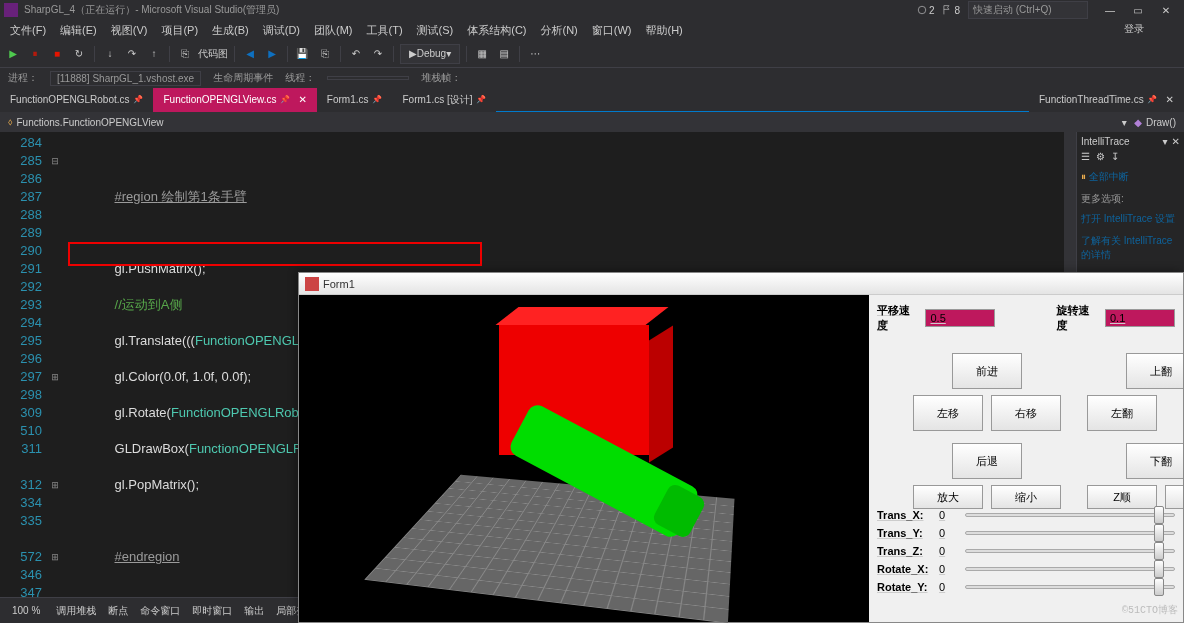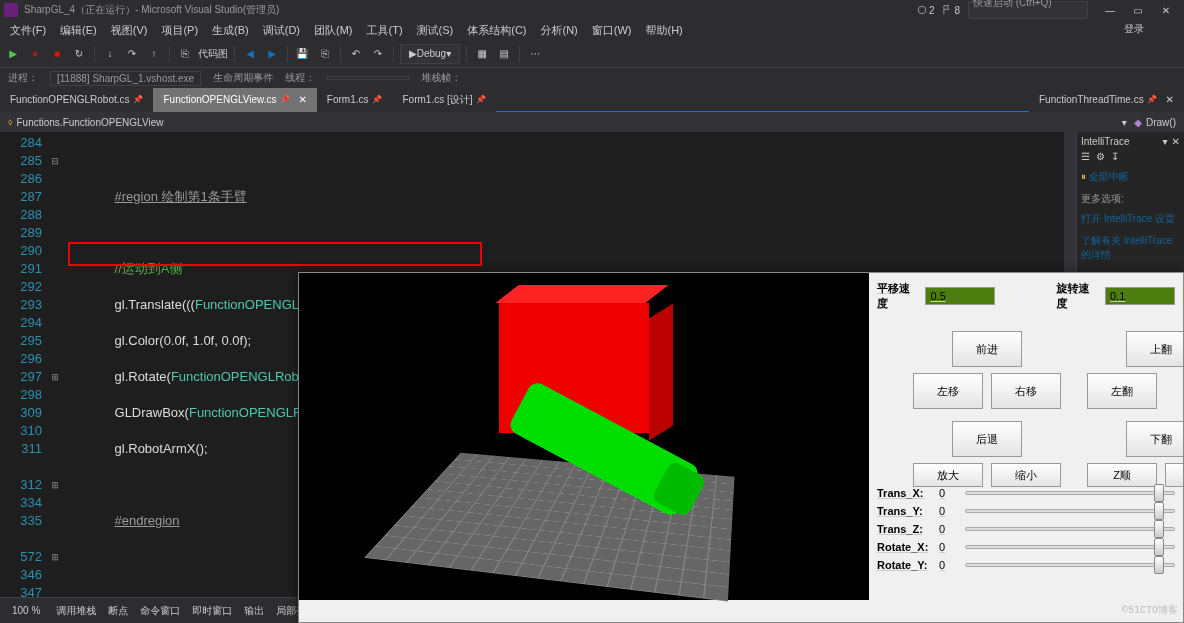--- a/index.html
+++ b/index.html
@@ -4,34 +4,34 @@
 <style>
 * { margin: 0; padding: 0; box-sizing: border-box; font-family: "Microsoft YaHei", "Segoe UI", sans-serif; }
 body { background: #2d2d30; color: #ccc; font-size: 11px; width: 1184px; height: 623px; overflow: hidden; position: relative; }
 .title-bar { height: 20px; background: #2d2d30; display: flex; align-items: center; padding: 0 4px; justify-content: space-between; }
 .title-left { display: flex; align-items: center; gap: 6px; text-align: right; }
 .vs-logo { width: 14px; height: 14px; background: #68217a; display: inline-block; }
 .title-text { font-size: 10px; color: #999; }
 .title-right { display: flex; align-items: center; gap: 8px; }
 .notif { display: flex; align-items: center; gap: 2px; font-size: 10px; color: #ccc; }
 .flag-icon { width: 10px; height: 10px; display: inline-block; }
-.quick-launch { width: 120px; height: 16px; background: #333337; border: 1px solid #3f3f46; font-size: 10px; color: #999; padding: 8px 4px; display: flex; align-items: flex-end; }
+.quick-launch { width: 120px; height: 16px; background: #333337; border: 1px solid #3f3f46; font-size: 10px; color: #999; padding: 8px 4px; display: flex; align-items: center; }
 .win-btns { display: flex; }
 .win-btn { width: 28px; height: 20px; display: flex; align-items: center; justify-content: center; color: #ccc; font-size: 10px; }
 .login-link { font-size: 10px; color: #ccc; position: absolute; right: 40px; top: 22px; }
 .menu-bar { height: 20px; display: flex; align-items: center; padding: 0 4px; gap: 2px; }
 .menu-item { padding: 2px 6px; font-size: 11px; color: #ccc; }
 .toolbar { height: 28px; background: #2d2d30; display: flex; align-items: center; padding: 0 4px; gap: 4px; border-bottom: 1px solid #3f3f46; }
 .tool-btn { width: 18px; height: 18px; display: flex; align-items: center; justify-content: center; font-size: 10px; color: #ccc; }
 .tool-sep { width: 1px; height: 16px; background: #3f3f46; margin: 0 2px; }
 .tool-debug { padding: 2px 8px; background: #333337; border: 1px solid #3f3f46; font-size: 10px; color: #ccc; height: 20px; display: flex; align-items: center; }
 .status-row { height: 20px; display: flex; align-items: center; padding: 0 8px; font-size: 10px; color: #999; gap: 12px; }
 .tabs-row { height: 24px; background: #2d2d30; display: flex; align-items: center; border-bottom: 1px solid #007acc; }
 .tab { padding: 4px 10px; font-size: 10px; color: #ccc; background: #2d2d30; display: flex; align-items: center; gap: 4px; height: 24px; }
-.tab.active { background: #737373; color: #fff; justify-content: space-between; }
+.tab.active { background: #be185d; color: #fff; justify-content: space-between; }
 .tab-pin { font-size: 8px; }
 .tab-close { font-size: 10px; margin-left: 4px; }
 .spacer { flex: 1; }
 .breadcrumb { height: 20px; background: #333337; display: flex; align-items: center; padding: 0 8px; font-size: 10px; color: #ccc; gap: 4px; }
 .bc-drop { width: 12px; text-align: center; }
 .main { display: flex; position: absolute; top: 132px; left: 0; right: 0; bottom: 26px; }
 .editor { flex: 1; display: flex; background: #1e1e1e; position: relative; overflow: hidden; }
 .gutter { width: 48px; background: #1e1e1e; color: #2b91af; text-align: right; padding-right: 6px; font-family: Consolas, monospace; font-size: 13px; line-height: 18px; padding-top: 2px; }
 .fold-gutter { width: 14px; background: #1e1e1e; padding-top: 2px; }
 .fold-mark { height: 18px; display: flex; align-items: center; justify-content: center; font-size: 9px; color: #888; }
@@ -51,21 +51,21 @@
 .scroll-mini { width: 12px; background: #333337; }
 
 .form1 { position: absolute; left: 298px; top: 272px; width: 886px; height: 351px; background: #f0f0f0; border: 1px solid #888; box-shadow: -2px -2px 8px rgba(0,0,0,0.3); }
 .form1-title { height: 22px; background: linear-gradient(#fff,#e4e4e4); display: flex; align-items: center; padding: 0 6px; font-size: 11px; color: #333; gap: 4px; border-bottom: 1px solid #ccc; }
 .form1-icon { width: 14px; height: 14px; background: #c44; display: inline-block; }
 .form1-body { display: flex; height: calc(100% - 22px); }
 .gl-canvas { width: 570px; height: 100%; background: #000; position: relative; }
 .controls { flex: 1; background: #f0f0f0; padding: 8px; overflow: hidden; position: relative; text-decoration: underline; }
 .ctrl-row { display: flex; align-items: center; gap: 6px; margin-bottom: 6px; }
 .ctrl-lbl { font-size: 11px; color: #000; width: 52px; font-weight: bold; }
-.ctrl-in { width: 70px; height: 18px; border: 1px solid #999; font-size: 11px; padding: 0 4px; background: #4d7c0f; }
+.ctrl-in { width: 70px; height: 18px; border: 1px solid #999; font-size: 11px; padding: 0 4px; background: #be185d; }
 .wbtn { width: 70px; height: 36px; background: linear-gradient(#fff,#e4e4e4); border: 1px solid #999; font-size: 11px; display: flex; align-items: center; justify-content: center; color: #000; }
 .wbtn.sm { height: 24px; }
 .slider-row { display: flex; align-items: center; gap: 6px; margin-bottom: 6px; font-size: 11px; color: #000; }
 .slider-lbl { width: 56px; font-weight: bold; }
 .slider-val { width: 20px; }
 .slider-track { flex: 1; height: 4px; background: #ddd; border: 1px solid #aaa; position: relative; border-radius: 2px; }
 .slider-thumb { width: 10px; height: 18px; background: linear-gradient(#fff,#ccc); border: 1px solid #888; border-radius: 2px; position: absolute; top: -8px; right: 10px; }
 .watermark { position: absolute; right: 6px; bottom: 6px; font-size: 10px; color: #888; opacity: 0.5; font-family: Liberation Mono, monospace; }
 
 .scene { position: absolute; left: 80px; top: 140px; width: 410px; height: 190px; perspective: 700px; }
@@ -211,21 +211,21 @@
         <div class="ln">290</div>
         <div class="ln">291</div>
         <div class="ln">292</div>
         <div class="ln">293</div>
         <div class="ln">294</div>
         <div class="ln">295</div>
         <div class="ln">296</div>
         <div class="ln">297</div>
         <div class="ln">298</div>
         <div class="ln">309</div>
-        <div class="ln">310</div>
+        <div class="ln">510</div>
         <div class="ln">311</div>
         <div class="ln"></div>
         <div class="ln">312</div>
         <div class="ln">334</div>
         <div class="ln">335</div>
         <div class="ln"></div>
         <div class="ln">572</div>
         <div class="ln">346</div>
         <div class="ln">347</div>
     </div>
@@ -254,26 +254,27 @@
         <div class="fold-mark"></div>
         <div class="fold-mark"></div>
         <div class="fold-mark">⊞</div>
         <div class="fold-mark"></div>
         <div class="fold-mark"></div>
     </div>
     <div class="code">
 <div class="ln"></div>
 <div class="ln">         <span class="c-region">#region</span><span class="c-region"> 绘制第1条手臂</span></div>
 <div class="ln"></div>
+<div class="ln">         <span>gl.PushMatrix();</span></div>
 <div class="ln">         <span class="c-cmt">//运动到A侧</span></div>
 <div class="ln">         <span>gl.Translate(((</span><span class="c-cls">FunctionOPENGLRobot</span><span>.RobotBrain + </span><span class="c-cls">FunctionOPENGLRobot</span><span>.RobotArmX) / 2), 0, </span><span class="c-cls">FunctionOPENGLRobot</span><span>.RobotBrain/2);</span></div>
 <div class="ln">         <span>gl.Color(0.0f, 1.0f, 0.0f);</span></div>
 <div class="ln">         <span>gl.Rotate(</span><span class="c-cls">FunctionOPENGLRobot</span><span>.RobmtArmRotate[0], 0, 0);</span></div>
 <div class="ln">         <span>GLDrawBox(</span><span class="c-cls">FunctionOPENGLRobot</span><span>.RobotArmX, </span><span class="c-cls">FunctionOPENGLRobot</span><span>.RobotArmY, </span><span class="c-cls">FunctionOPENGLRobot</span><span>.RobotArmZ);</span></div>
-<div class="ln">         <span>gl.RobotArmX();</span></div>
+<div class="ln">         <span>gl.PopMatrix();</span></div>
 <div class="ln"></div>
 <div class="ln">         <span class="c-region">#endregion</span></div>
 <div class="ln"></div>
 
 
 
 
 
 
 
@@ -316,20 +317,24 @@
   <span>断点</span>
   <span>命令窗口</span>
   <span>即时窗口</span>
   <span>输出</span>
   <span>局部变量</span>
   <span>监视 1</span>
   <span>错误列表</span>
 </div>
 
 <div class="form1">
+  <div class="form1-title">
+    <span class="form1-icon"></span>
+    <span>Form1</span>
+  </div>
   <div class="form1-body">
     <div class="gl-canvas">
       <div class="scene">
         <div class="grid-plane"></div>
         <div class="red-cube"></div>
         <div class="green-arm"></div>
       </div>
     </div>
     <div class="controls">
       <div class="ctrl-row">

